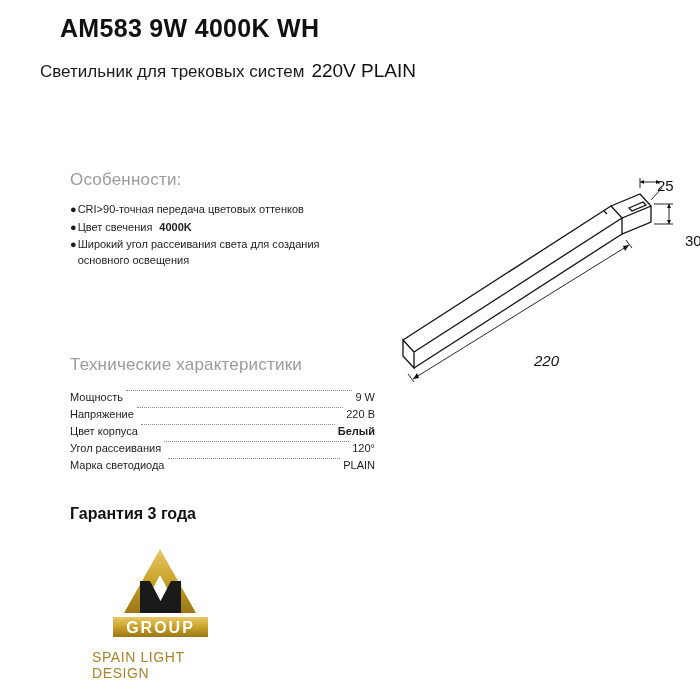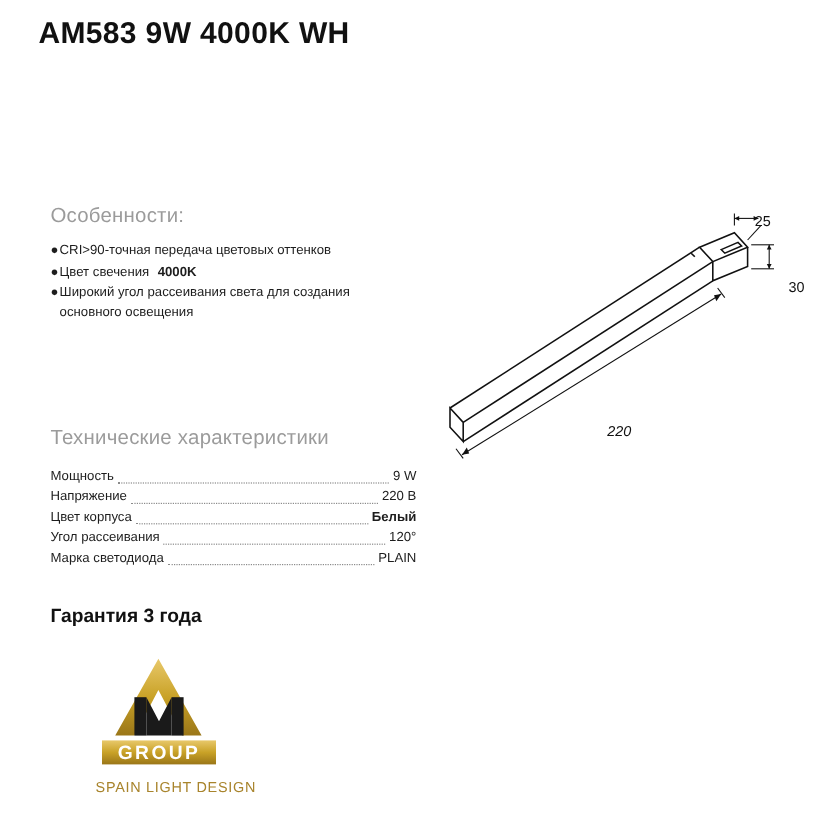--- a/index.html
+++ b/index.html
@@ -12,20 +12,21 @@
     height: 700px;
     position: relative;
     font-family: "Liberation Sans", sans-serif;
     color: #1a1a1a;
     overflow: hidden;
   }
 
   .sheet {
     position: absolute;
     inset: 0;
+    margin-left: 28px;
   }
 
   
   .title {
     position: absolute;
     left: 32px;
     top: 14px;
     font-size: 25px;
     font-weight: bold;
     letter-spacing: 0.3px;
@@ -94,21 +95,21 @@
   }
   .specs-heading {
     font-size: 17px;
     color: #9b9b9b;
     font-weight: normal;
     margin-bottom: 14px;
     letter-spacing: 0.2px;
   }
   .spec-row {
     display: flex;
-    align-items: flex-end;
+    align-items: flex-start;
     font-size: 11px;
     line-height: 17px;
     color: #1d1d1d;
   }
   .spec-label { white-space: nowrap; }
   .spec-dots {
     flex: 1 1 auto;
     border-bottom: 1px dotted #8a8a8a;
     margin: 0 3px 3.5px 3px;
     height: 1px;
@@ -131,54 +132,58 @@
   
   .drawing {
     position: absolute;
     left: 340px;
     top: 160px;
     width: 340px;
     height: 260px;
   }
   .dim-label {
     position: absolute;
-    font-size: 12px;
+    font-size: 15px;
     color: #111111;
     font-family: "Liberation Sans", sans-serif;
     text-align: center;
   }
   .dim-25 { left: 289px; top: 17px; }
   .dim-30 { left: 317px; top: 72px; }
   .dim-220 { left: 166px; top: 192px; font-style: italic; }
 
   
   .logo {
     position: absolute;
     left: 60px;
     top: 545px;
     width: 145px;
     height: 125px;
   }
   .logo-sub {
     position: absolute;
-    left: 14px;
+    left: 4px;
     top: 104px;
     width: 145px;
-    text-align: center;
-    font-size: 12px;
+    text-align: left;
+    font-size: 14px;
     letter-spacing: 0.6px;
     color: #a8842c;
   }
 </style>
 </head>
 <body>
 
 <div class="sheet">
 
   <div class="title">AM583 9W 4000K WH</div>
+  <div class="subtitle-row">
+    <span class="subtitle-a">Светильник для трековых систем</span>
+    <span class="subtitle-b">220V PLAIN</span>
+  </div>
 
   <div class="features">
     <div class="features-heading">Особенности:</div>
 
     <div class="feature-item">
       <span class="bullet">●</span>
       <span class="feature-text">CRI&gt;90-точная передача цветовых оттенков</span>
     </div>
 
     <div class="feature-item">

